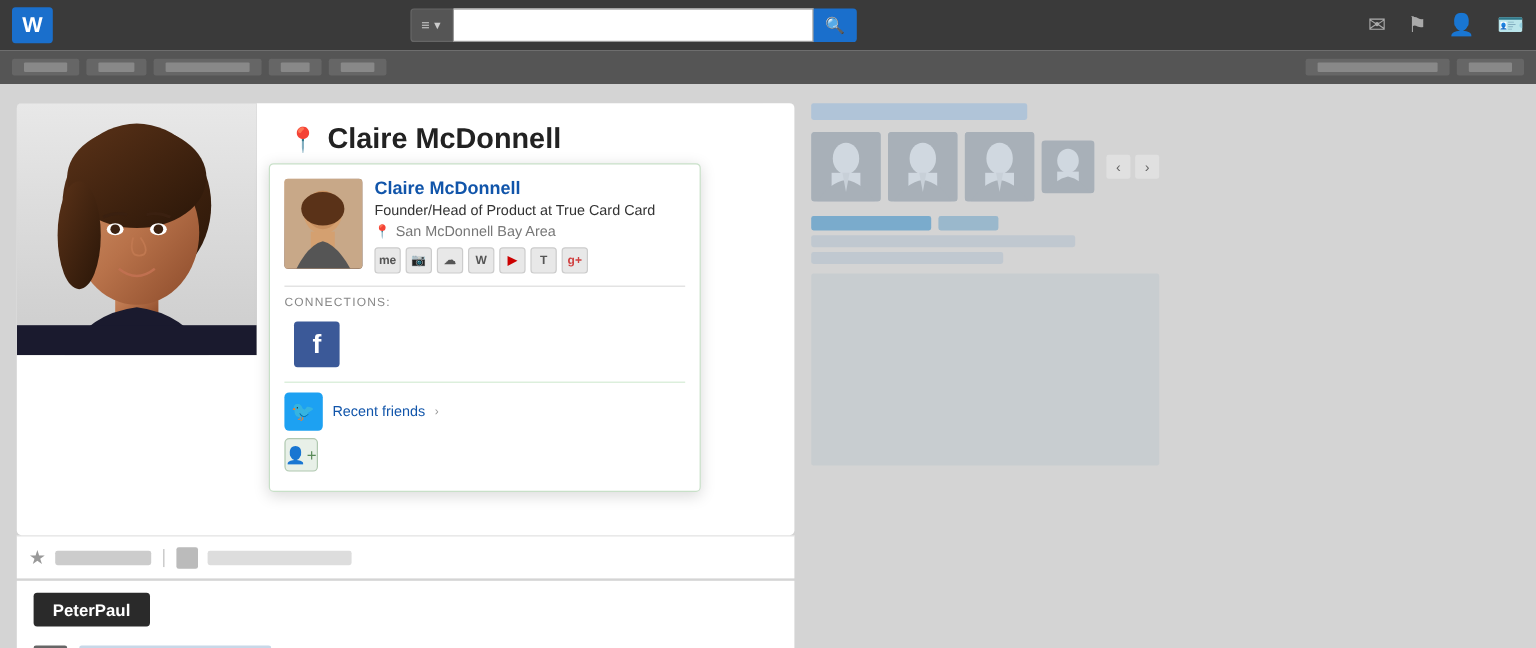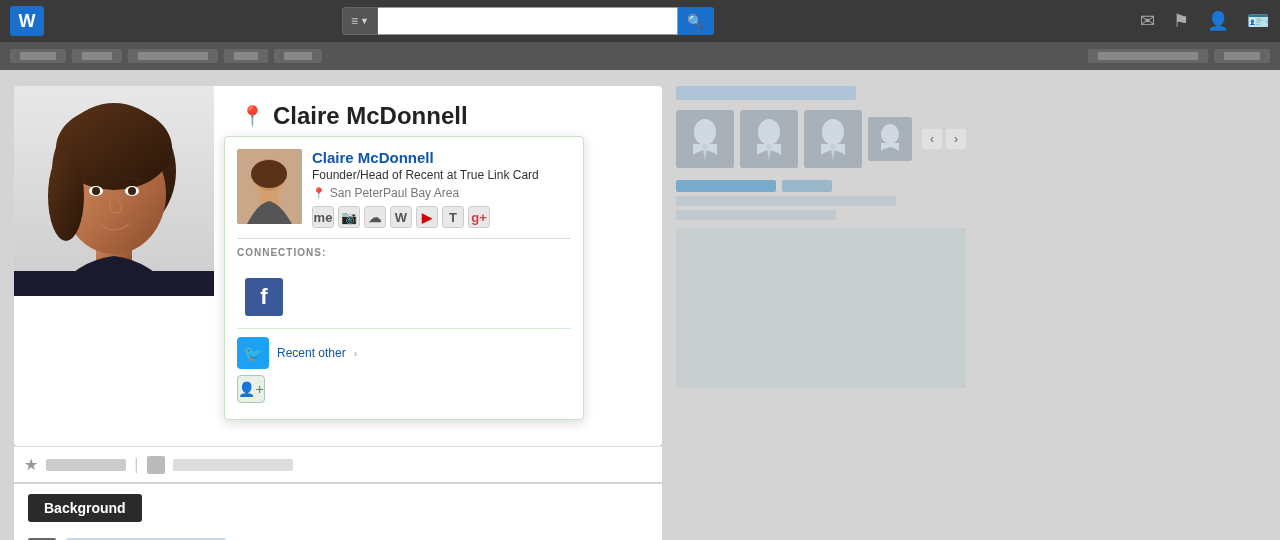--- a/index.html
+++ b/index.html
@@ -208,36 +208,36 @@
     }
     .social-icon-btn {
       width: 22px;
       height: 22px;
       background: #e8e8e8;
       border: 1px solid #ccc;
       border-radius: 3px;
       display: flex;
       align-items: center;
       justify-content: center;
-      font-size: 13px;
+      font-size: 10px;
       color: #555;
       cursor: pointer;
       font-weight: bold;
     }
 
     .popup-section {
       padding: 8px 0;
       border-bottom: 1px solid #d4ecd4;
     }
     .popup-section-label {
       font-size: 10px;
       color: #888;
-      font-weight: bold;
+      font-weight: normal;
       letter-spacing: 1px;
-      margin-bottom: 16px;
+      margin-bottom: 6px;
     }
     .connections-content {
       display: flex;
       gap: 10px;
       align-items: flex-start;
       padding: 4px 8px;
     }
     .fb-icon {
       width: 38px;
       height: 38px;
@@ -573,24 +573,24 @@
                 <rect width="65" height="75" fill="#c8a888"></rect>
                 <ellipse cx="32" cy="28" rx="16" ry="18" fill="#d4a070"></ellipse>
                 <ellipse cx="32" cy="26" rx="14" ry="16" fill="#c89060"></ellipse>
                 <rect x="22" y="44" width="20" height="18" fill="#d4a070"></rect>
                 <path d="M10 75 Q20 55 32 52 Q44 55 55 75 Z" fill="#555"></path>
                 <ellipse cx="32" cy="25" rx="18" ry="14" fill="#5a3218"></ellipse>
               </svg>
             </div>
             <div class="popup-info">
               <div class="popup-name">Claire McDonnell</div>
-              <div class="popup-title">Founder/Head of Recent at True Link Card</div>
+              <div class="popup-title">Founder/Head of Product at True Card Card</div>
               <div class="popup-location">
                 <span class="location-pin">📍</span>
-                <span>San PeterPaul Bay Area</span>
+                <span>San McDonnell Bay Area</span>
               </div>
               <div class="popup-social-icons">
                 <div class="social-icon-btn">me</div>
                 <div class="social-icon-btn">📷</div>
                 <div class="social-icon-btn">☁</div>
                 <div class="social-icon-btn">W</div>
                 <div class="social-icon-btn" style="color:#c00;">▶</div>
                 <div class="social-icon-btn">T</div>
                 <div class="social-icon-btn" style="color:#d04040;">g+</div>
               </div>
@@ -600,41 +600,41 @@
           <div class="popup-section">
             <div class="popup-section-label">CONNECTIONS:</div>
             <div class="connections-content">
               <div class="fb-icon">f</div>
             </div>
           </div>
 
           <div class="popup-more-info">
             <div class="twitter-row">
               <div class="twitter-icon-btn">🐦</div>
-              <span class="recent-tweets-link">Recent other</span>
+              <span class="recent-tweets-link">Recent friends</span>
               <span class="twitter-arrow">›</span>
             </div>
             <div class="add-connection-row">
               <div class="add-conn-icon">👤+</div>
             </div>
           </div>
         </div>
       </div>
     </div>
 
     <div class="action-bar">
       <span class="action-star">★</span>
       <div class="action-bar-placeholder"></div>
       <span class="action-divider">|</span>
       <div style="width:18px; height:18px; background:#bbb; border-radius:2px;"></div>
       <div class="action-bar-placeholder" style="width:120px; background:#ddd;"></div>
     </div>
 
     <div class="background-section">
-      <div class="background-tab">Background</div>
+      <div class="background-tab">PeterPaul</div>
       <div class="bg-entry">
         <div class="bg-doc-icon">
           
           
           
         </div>
         <div>
           <div class="bg-placeholder-bar" style="width:160px;"></div>
 
         </div>

